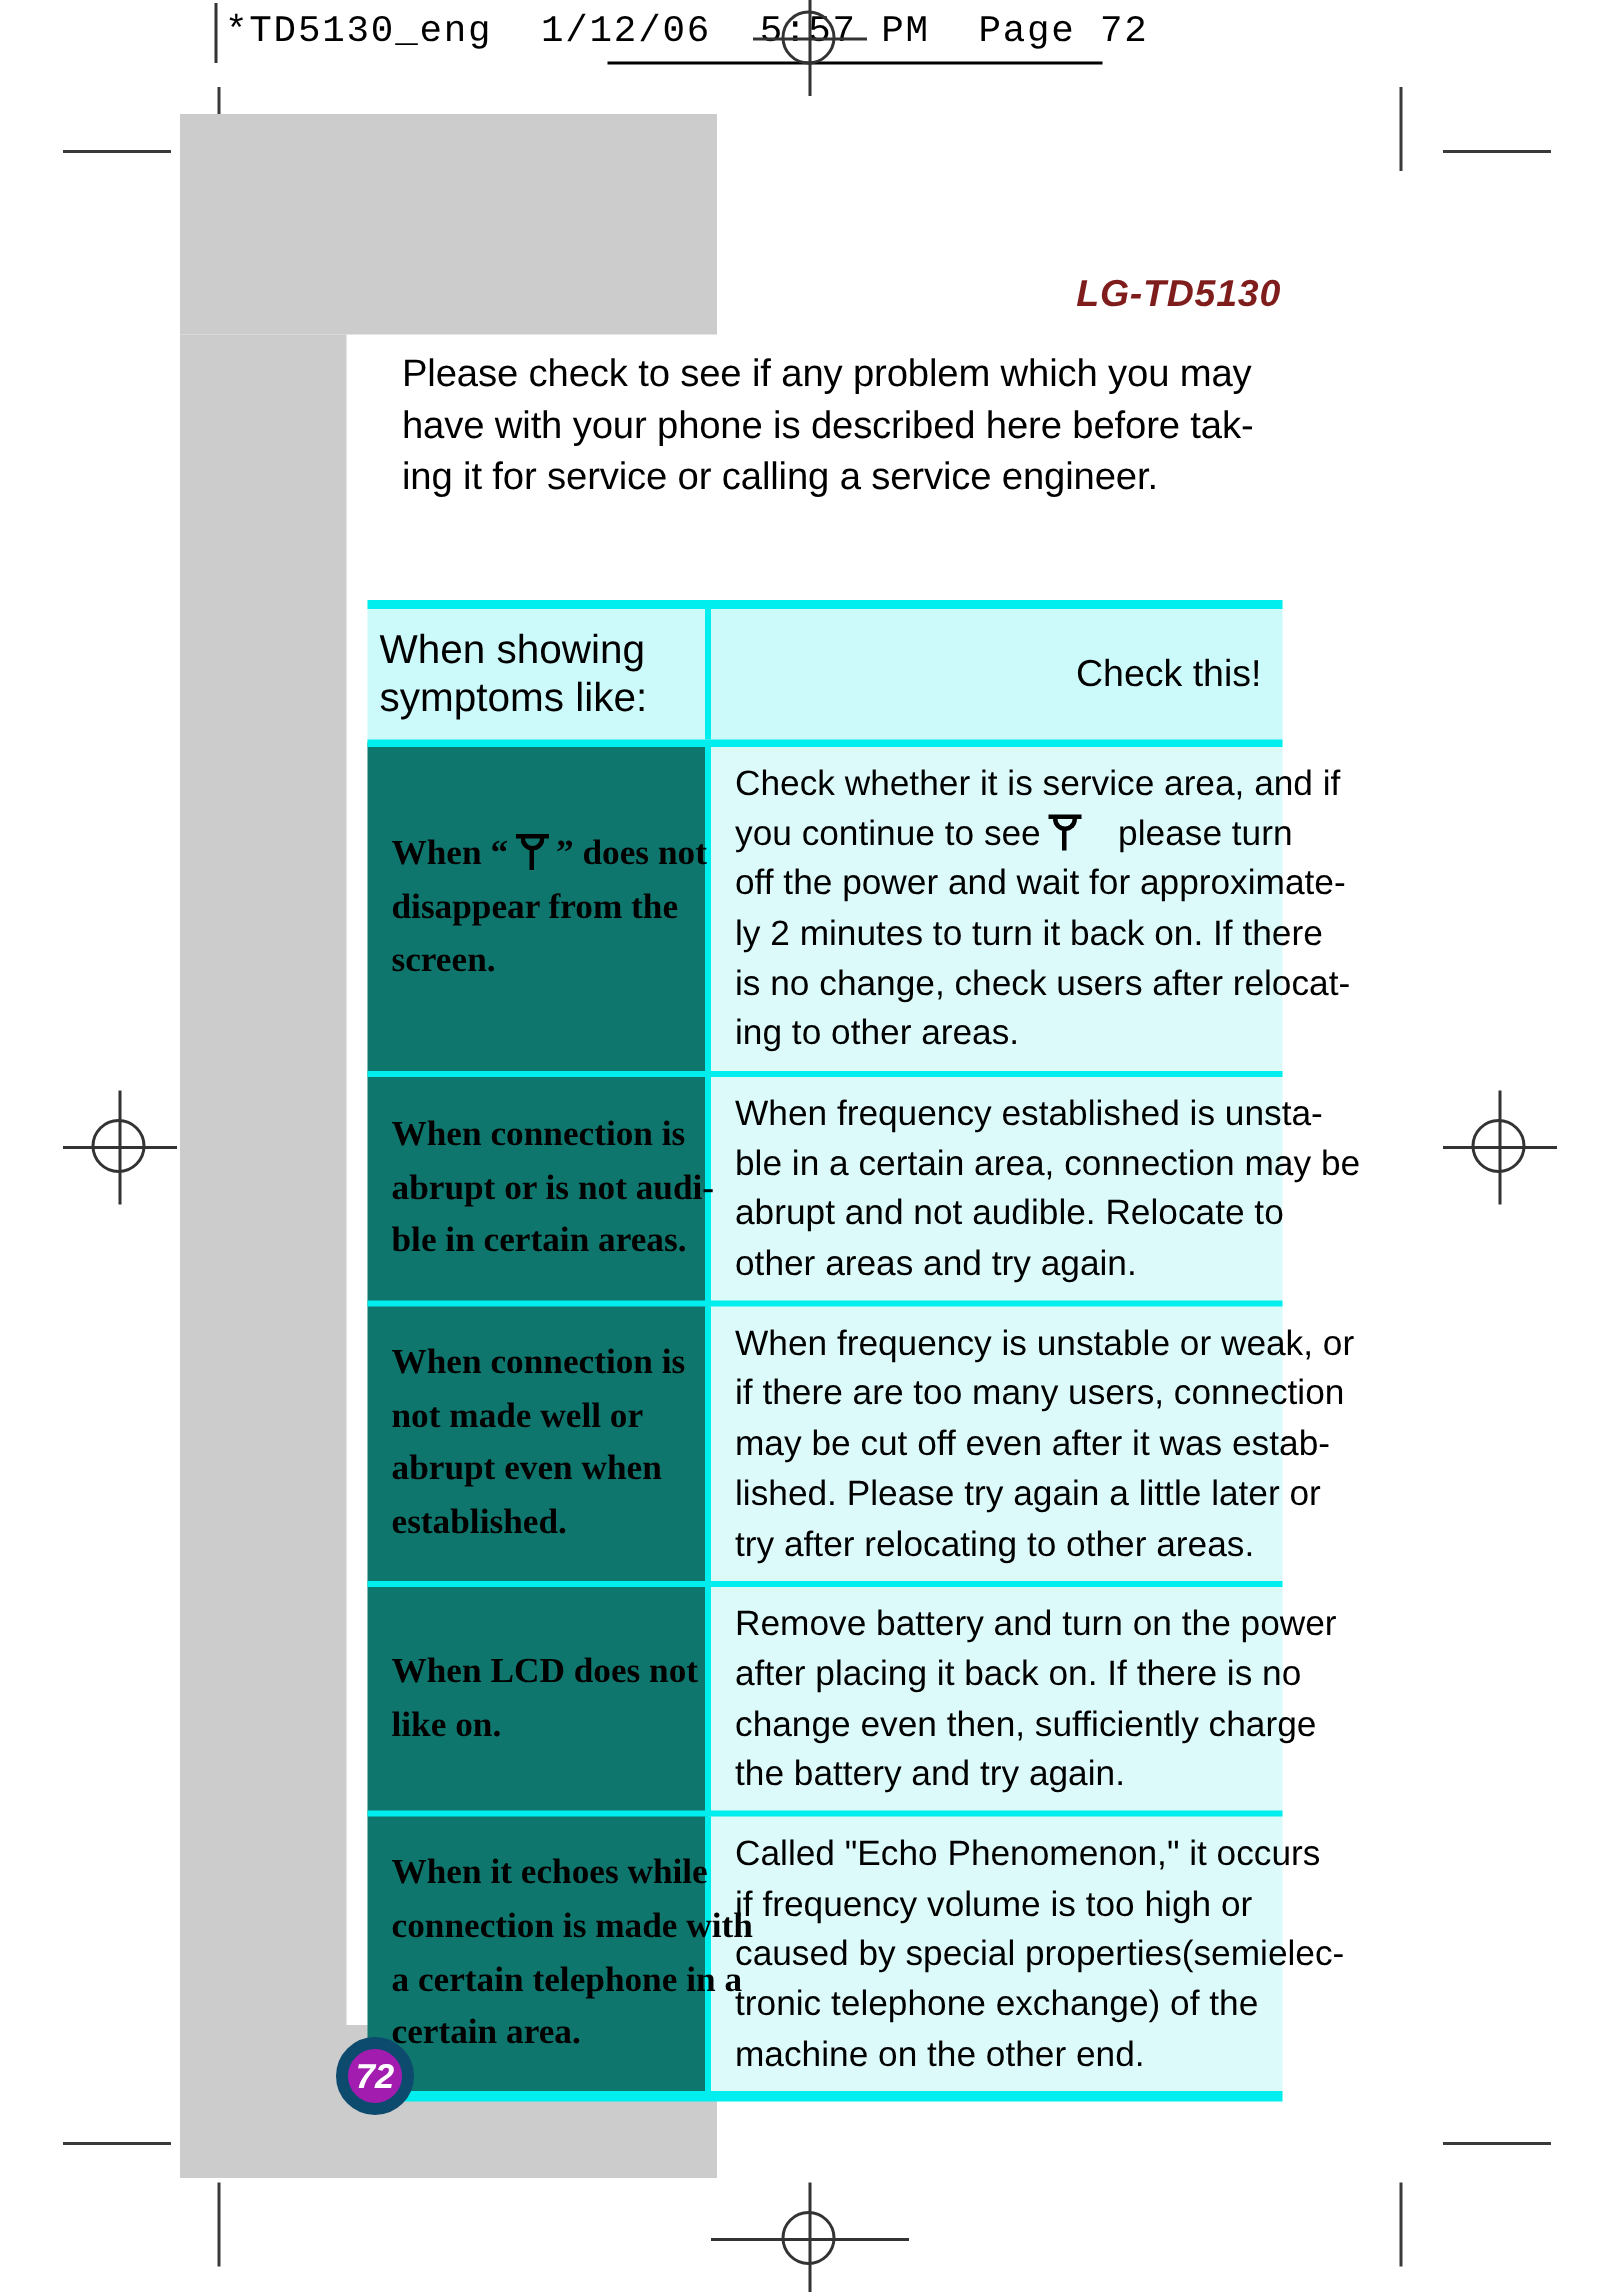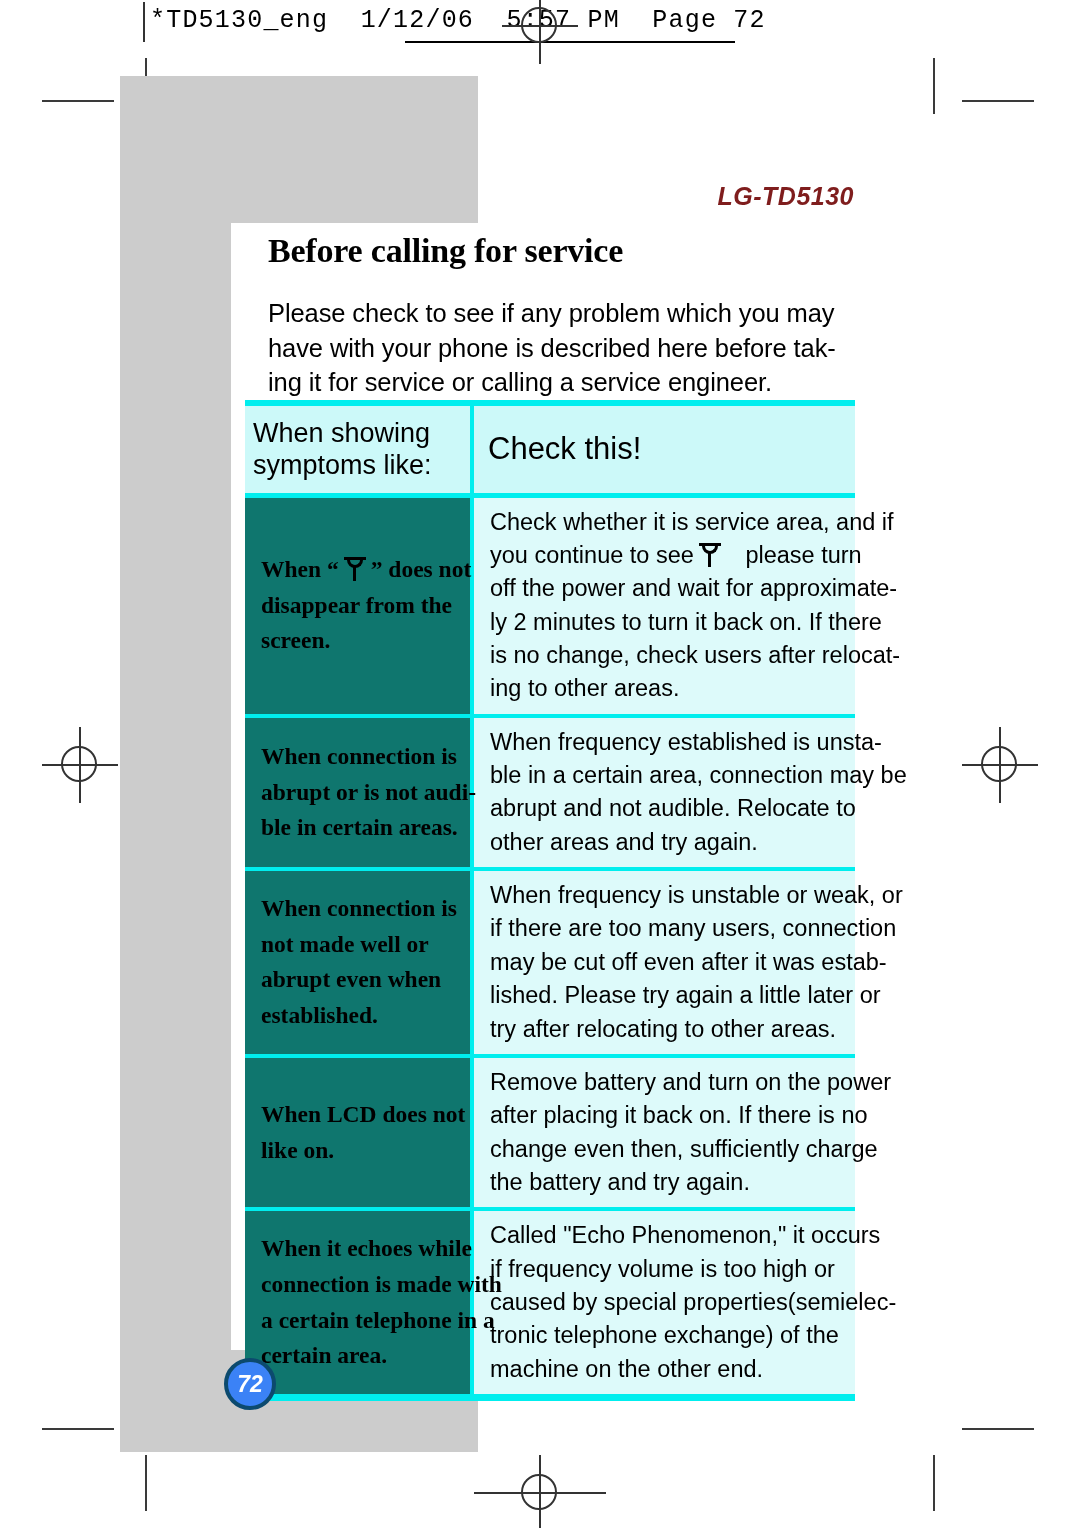--- a/index.html
+++ b/index.html
@@ -183,22 +183,22 @@
     height: 92px;
   }
   tr.head th.h1 {
     border-right: 4px solid #00eeee;
     font-size: 27px;
     line-height: 1.2;
     text-align: left;
     padding-left: 8px;
   }
   tr.head th.h2 {
-    font-size: 31px;
-    text-align: left;
+    font-size: 25px;
+    text-align: right;
   }
 
   
   tr.body td.sym {
     background: #0f766e;
     border-right: 4px solid #00eeee;
     border-bottom: 4px solid #00eeee;
     font-family: "Liberation Serif", serif;
     font-weight: bold;
     font-size: 23.5px;
@@ -260,22 +260,22 @@
   }
 
   
   .pagenum {
     position: absolute;
     left: 224px;
     top: 1358px;
     width: 52px;
     height: 52px;
     border-radius: 50%;
-    background: #3b82f6;
-    border: 4px solid #0c4a6e;
+    background: #a21caf;
+    border: 8px solid #0c4a6e;
     color: #ffffff;
     font-size: 23px;
     font-weight: bold;
     font-style: italic;
     display: flex;
     align-items: center;
     justify-content: center;
     box-sizing: border-box;
   }
 </style>
@@ -319,21 +319,20 @@
     <div class="ring"></div>
   </div>
 
   <div class="gray-upper"></div>
   <div class="gray-lower"></div>
   <div class="gray-bottom"></div>
 
   <div class="brand">LG-TD5130</div>
 
   <div class="content">
-    <h1 class="page-title">Before calling for service</h1>
     <p class="intro">
       <span class="just">Please check to see if any problem which you may</span>
       <span class="just">have with your phone is described here before tak-</span>
       <span>ing it for service or calling a service engineer.</span>
     </p>
   </div>
 
   <div class="tbl-wrap">
     <table class="matrix">
       <colgroup>

